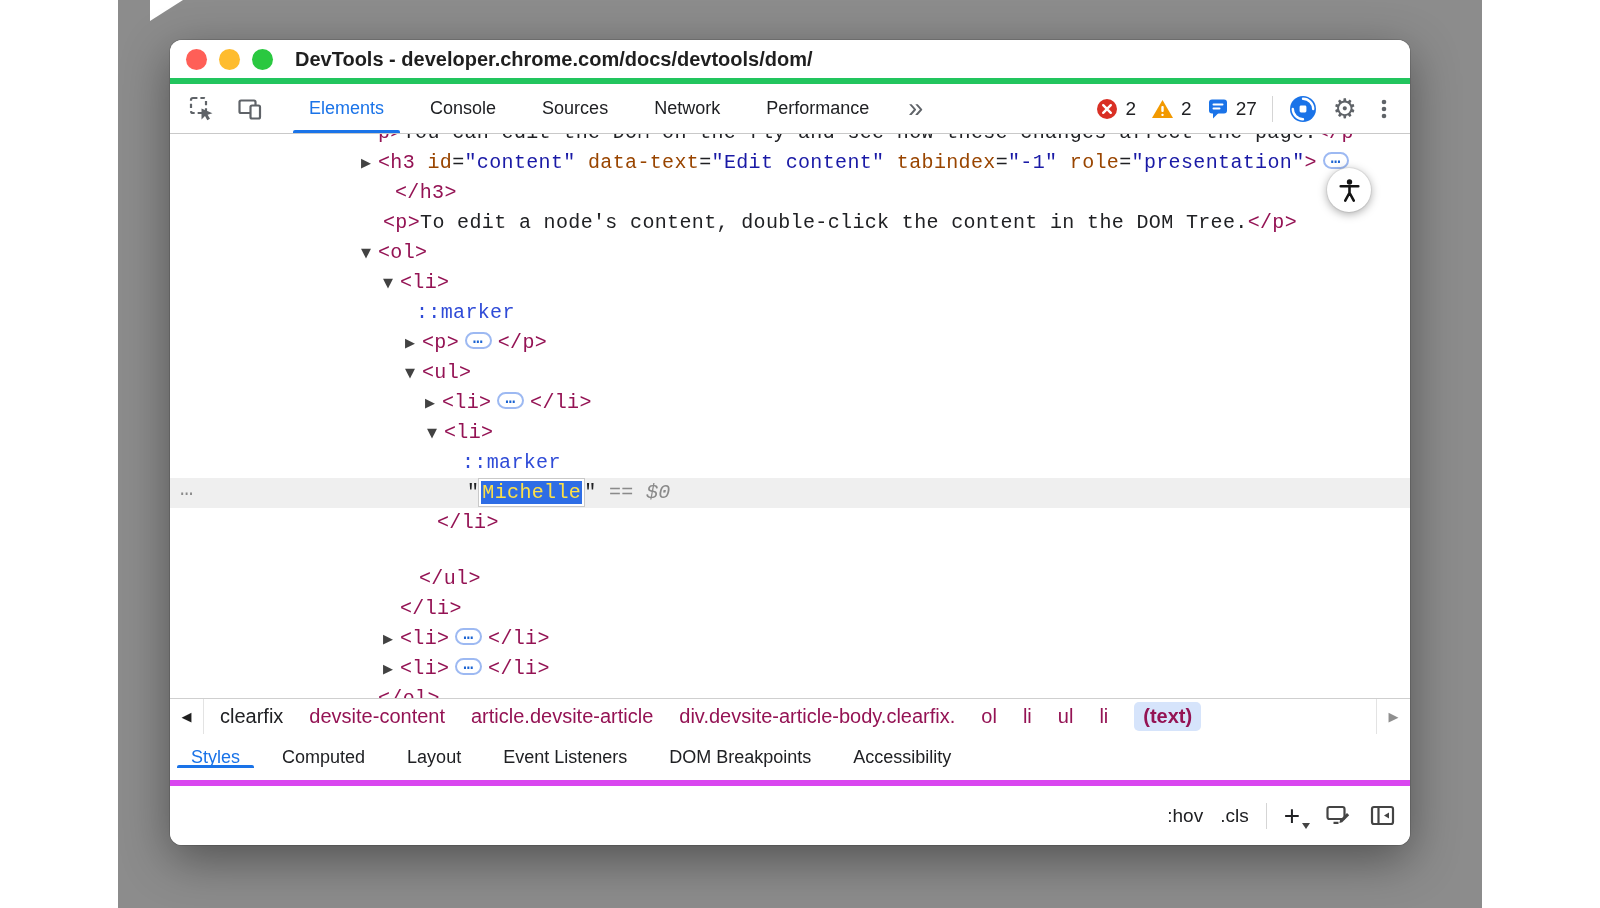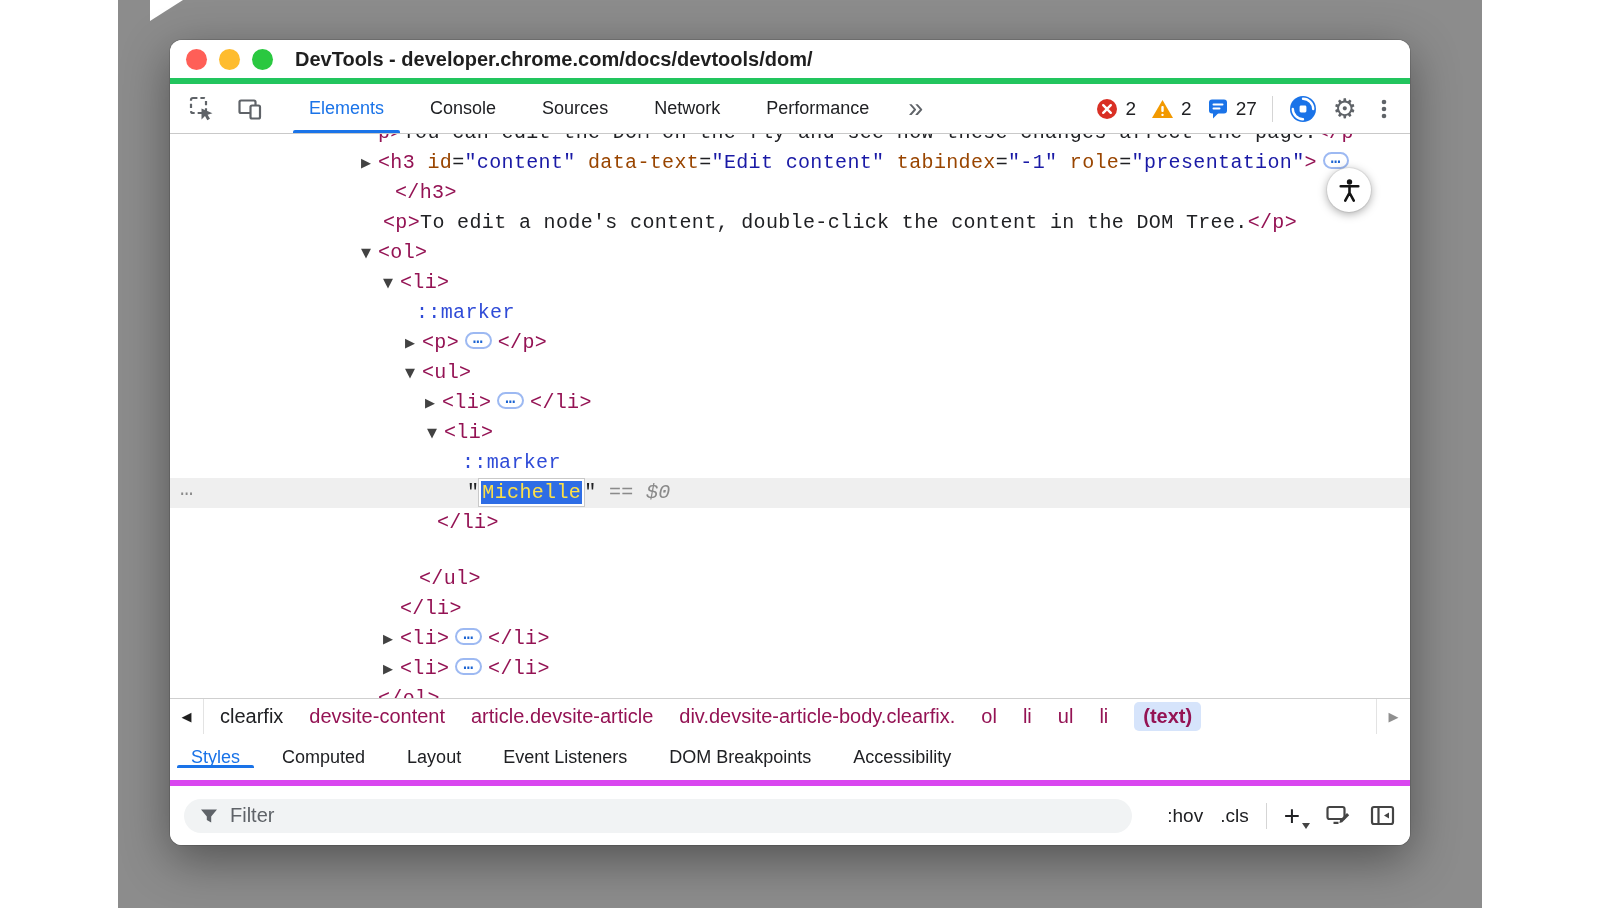--- a/index.html
+++ b/index.html
@@ -268,28 +268,20 @@
     <div class="styles-tabs" id="styles-tabs">
         <div class="tab active">Styles</div>
         <div class="tab">Computed</div>
         <div class="tab">Layout</div>
         <div class="tab">Event Listeners</div>
         <div class="tab">DOM Breakpoints</div>
         <div class="tab">Accessibility</div>
       </div>
 
     <div class="filter-bar">
-      <div class="filter-pill">
-        <span class="icon-btn">
-          <svg width="22" height="22" viewBox="0 0 22 22">
-            <path d="M3 4.5 H19 L13.2 11.5 V17.5 L8.8 15 V11.5 Z" fill="#5f6368"></path>
-          </svg>
-        </span>
-        <input class="filter-input" placeholder="Filter" style="">
-      </div>
       <div class="filter-controls">
         <span class="fc-text">:hov</span>
         <span class="fc-text">.cls</span>
         <span class="divider-v"></span>
         <span class="plus">+</span>
         <span class="icon-btn">
           <svg width="27" height="27" viewBox="0 0 27 27">
             <rect x="2.5" y="5" width="17" height="12" rx="2" fill="none" stroke="#444" stroke-width="2.2"></rect>
             <path d="M8.5 20.8 H13.5" stroke="#444" stroke-width="2.2"></path>
             <path d="M15 18 L22 11 L24.2 13.2 L17.2 20.2 L14.4 21 Z" fill="#444"></path>

